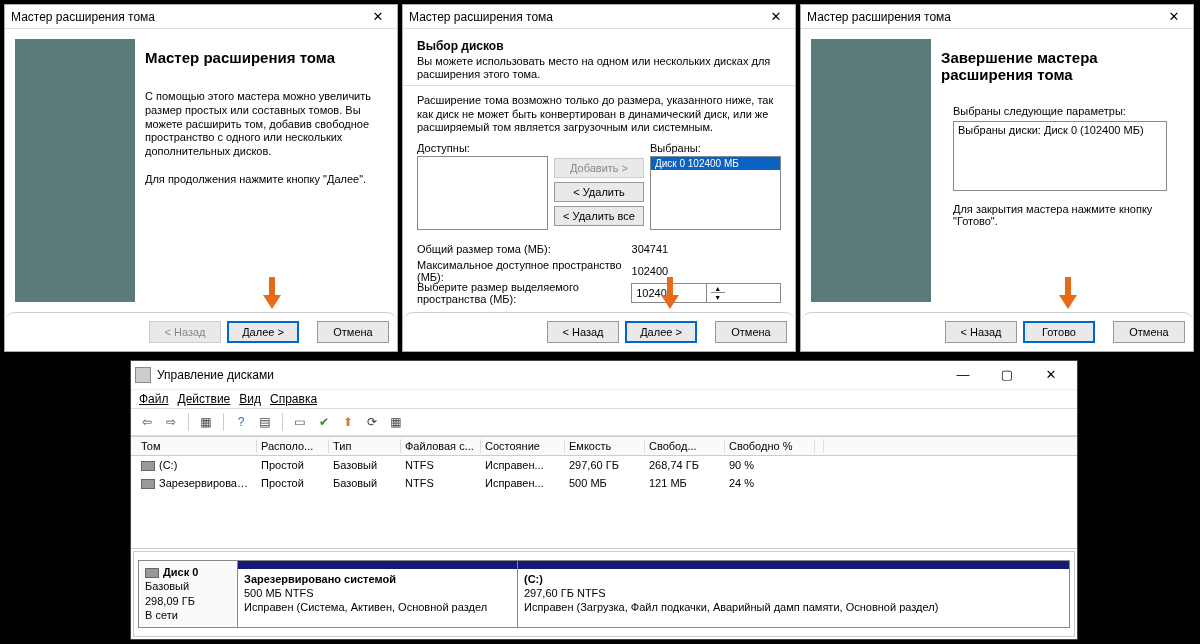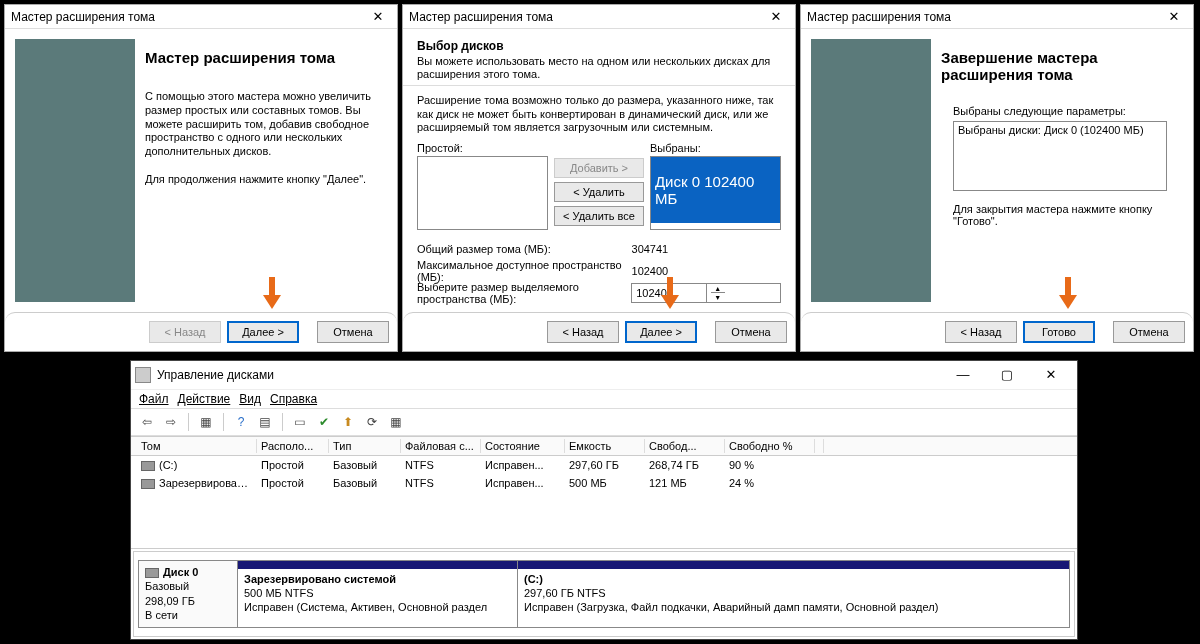--- a/index.html
+++ b/index.html
@@ -135,22 +135,22 @@
   .listbox {
     width: 100%;
     height: 74px;
     border: 1px solid #888;
     background: #fff;
     overflow: hidden;
   }
   .listbox .sel {
     background: #0a63c2;
     color: #fff;
-    font-size: 15px;
-    padding: 16px 4px;
+    font-size: 10px;
+    padding: 1px 4px;
   }
   .btn-stack { display: flex; flex-direction: column; gap: 4px; margin-top: 16px; }
   .btn-stack .btn { min-width: 88px; height: 20px; font-size: 11px; }
   .size-rows { margin-top: 8px; }
   .size-row {
     display: flex;
     font-size: 11px;
     align-items: center;
     height: 22px;
   }
@@ -365,21 +365,21 @@
     <div class="wizard-body">
       <div class="disks-header">
         <h3>Выбор дисков</h3>
         <p>Вы можете использовать место на одном или нескольких дисках для расширения этого тома.</p>
       </div>
       <div style="border-top:1px solid #ddd"></div>
       <div class="disks-mid">
         <p>Расширение тома возможно только до размера, указанного ниже, так как диск не может быть конвертирован в динамический диск, или же расширяемый том является загрузочным или системным.</p>
         <div class="disk-select">
           <div class="col">
-            <label>Простой:</label>
+            <label>Доступны:</label>
             <div class="listbox"></div>
           </div>
           <div class="btn-stack">
             <div class="btn disabled">Добавить &gt;</div>
             <div class="btn">&lt; Удалить</div>
             <div class="btn">&lt; Удалить все</div>
           </div>
           <div class="col">
             <label>Выбраны:</label>
             <div class="listbox">

